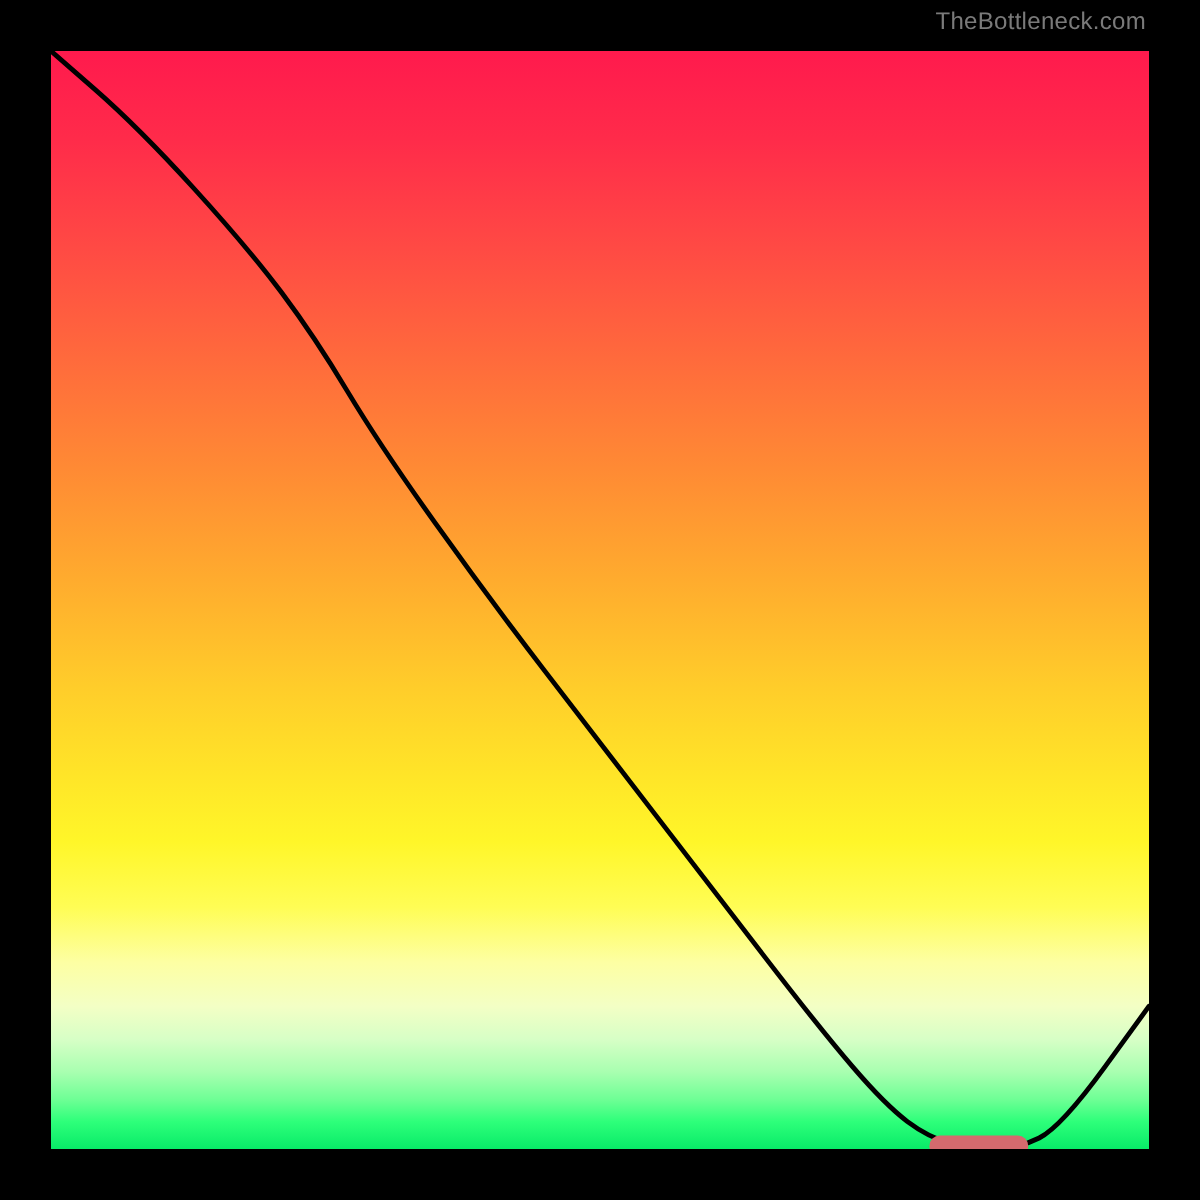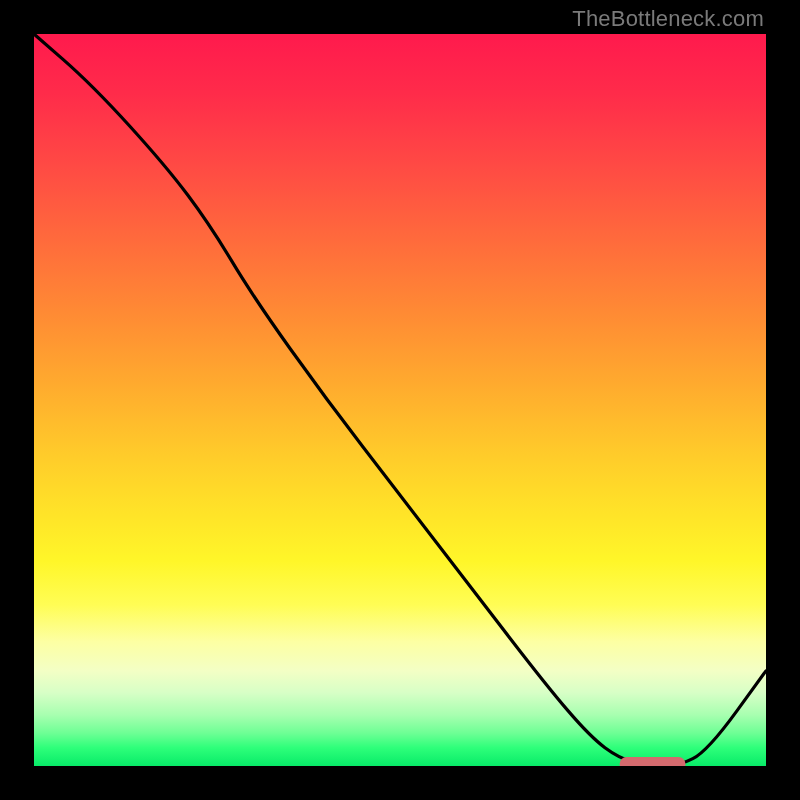--- a/index.html
+++ b/index.html
@@ -61,21 +61,21 @@
     position: absolute;
     left: 0; top: 0;
     width: 100%;
     height: 100%;
   }
   .watermark {
     position: absolute;
     top: 6px;
     right: 36px;
     color: #7a7a7a;
-    font-size: 22px;
+    font-size: 16px;
     font-weight: 500;
     letter-spacing: 0.2px;
     user-select: none;
   }
 </style>
 </head>
 <body>
 
 <div class="frame">
 

